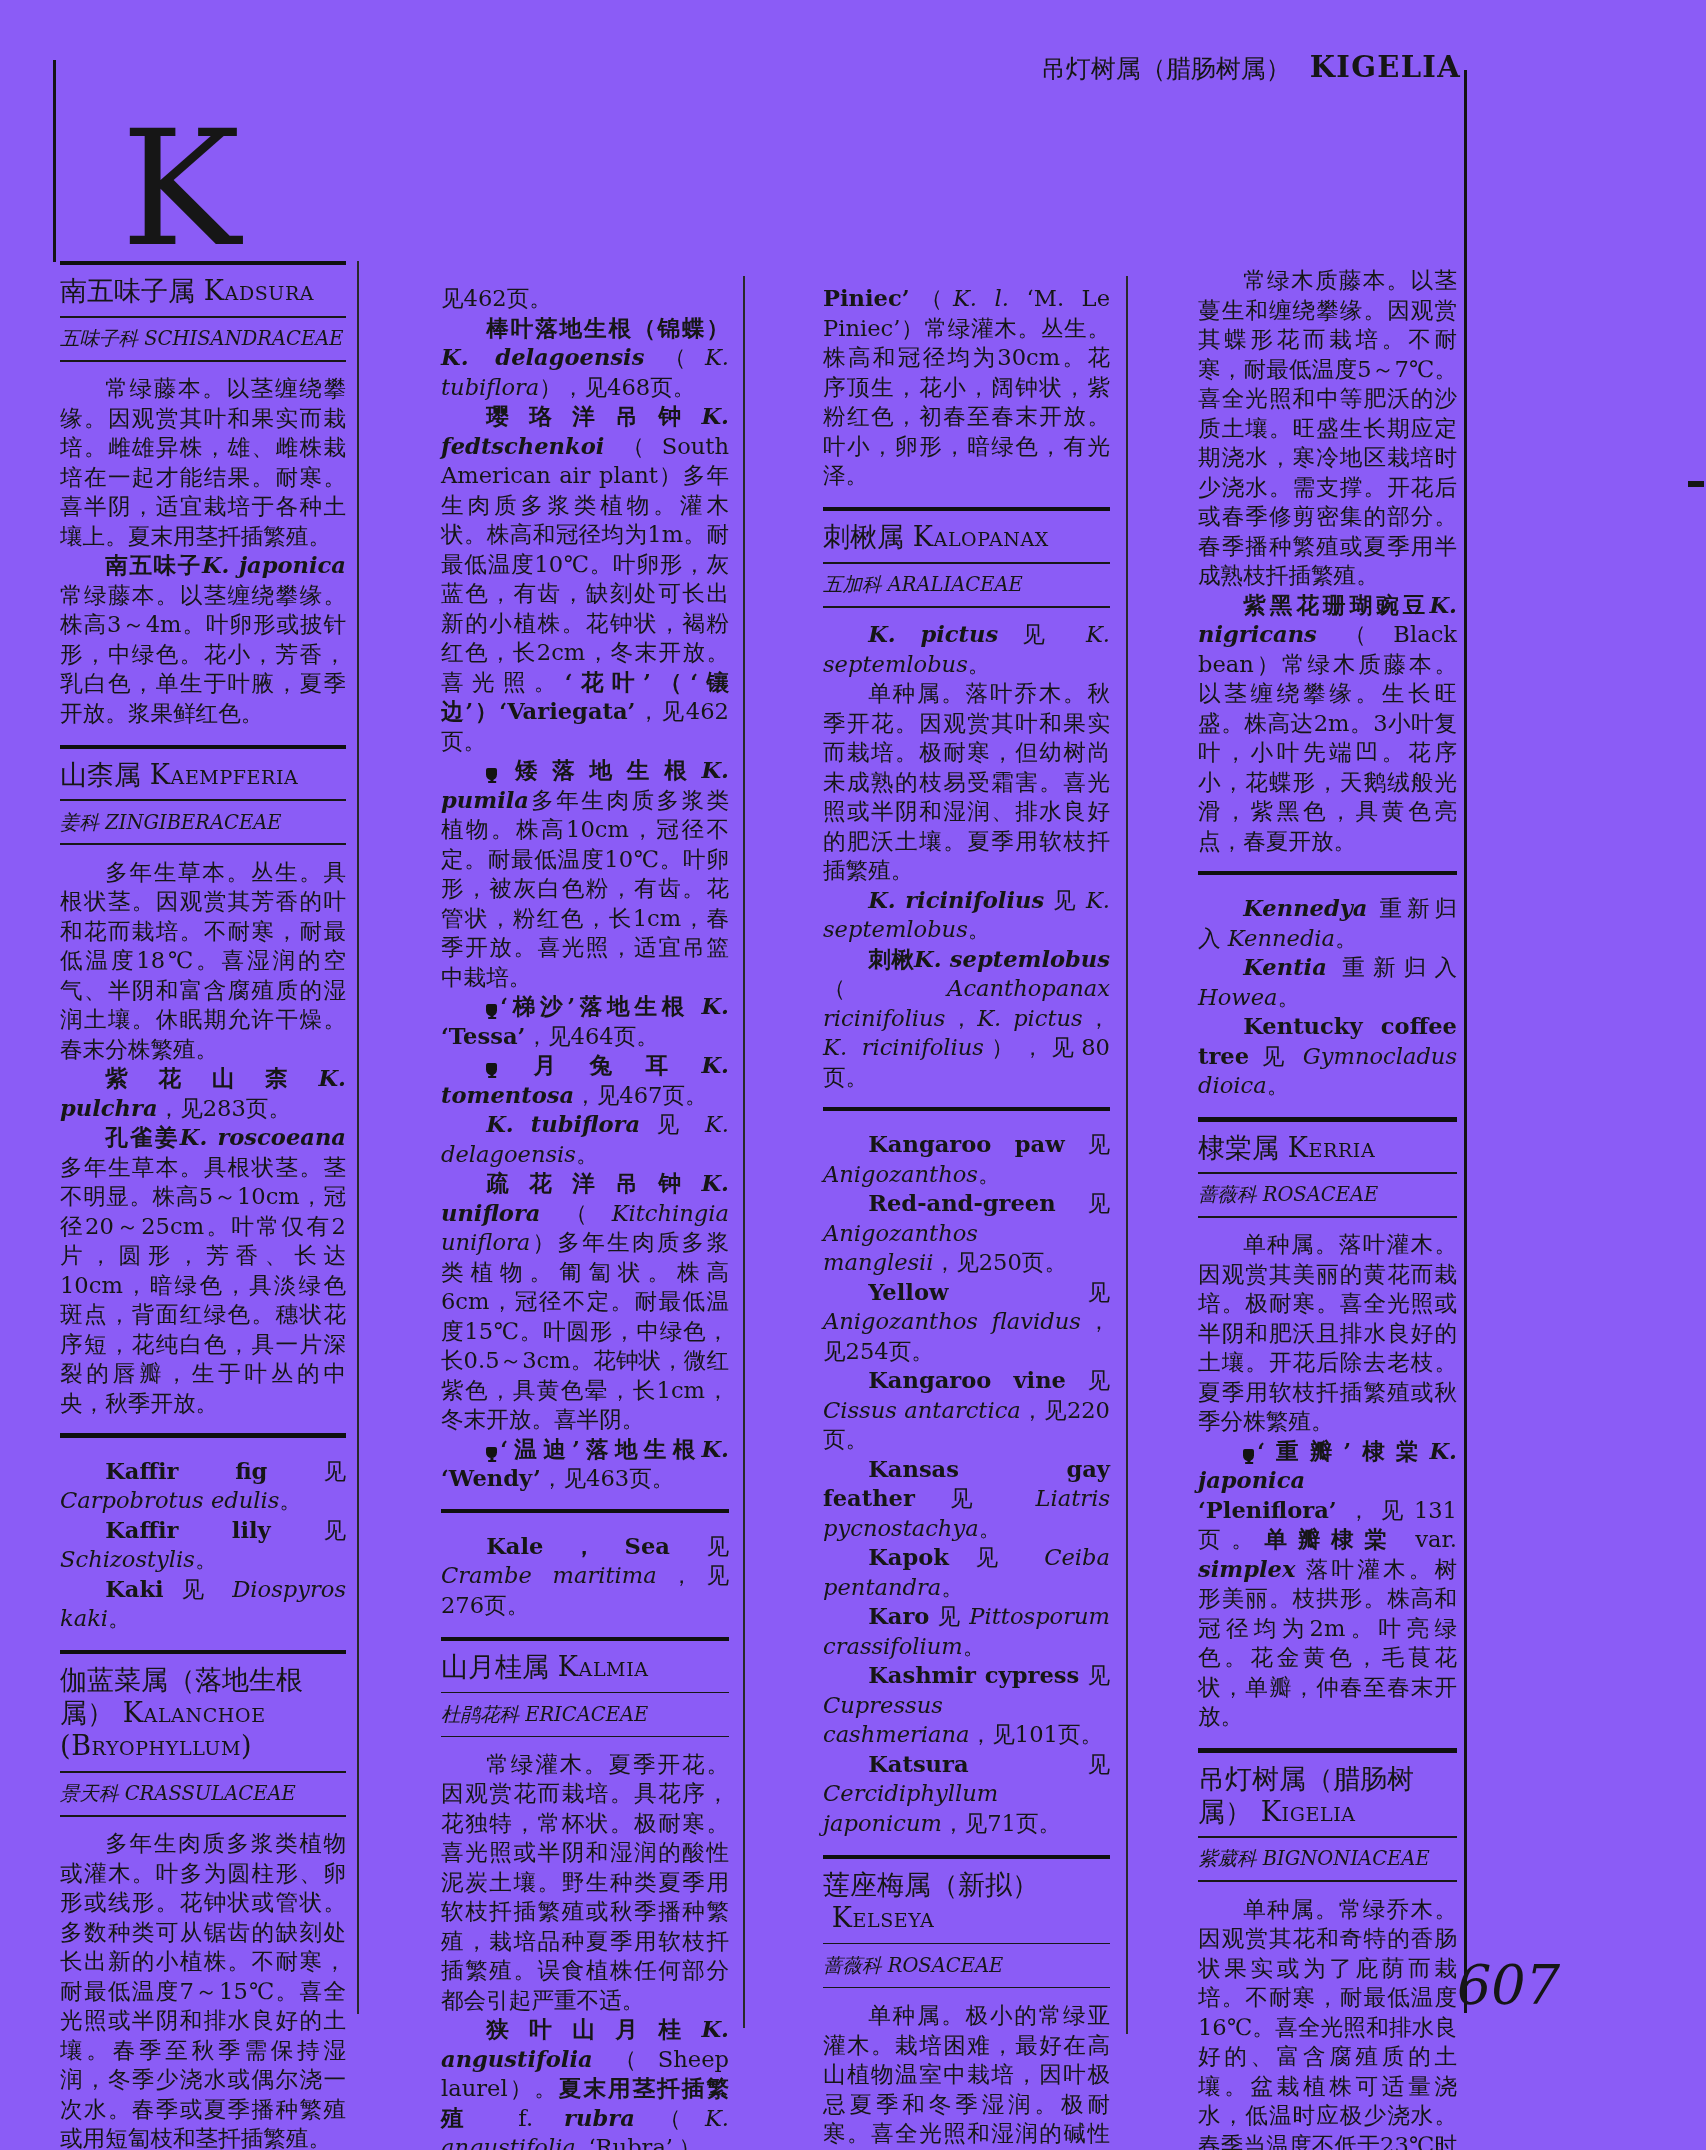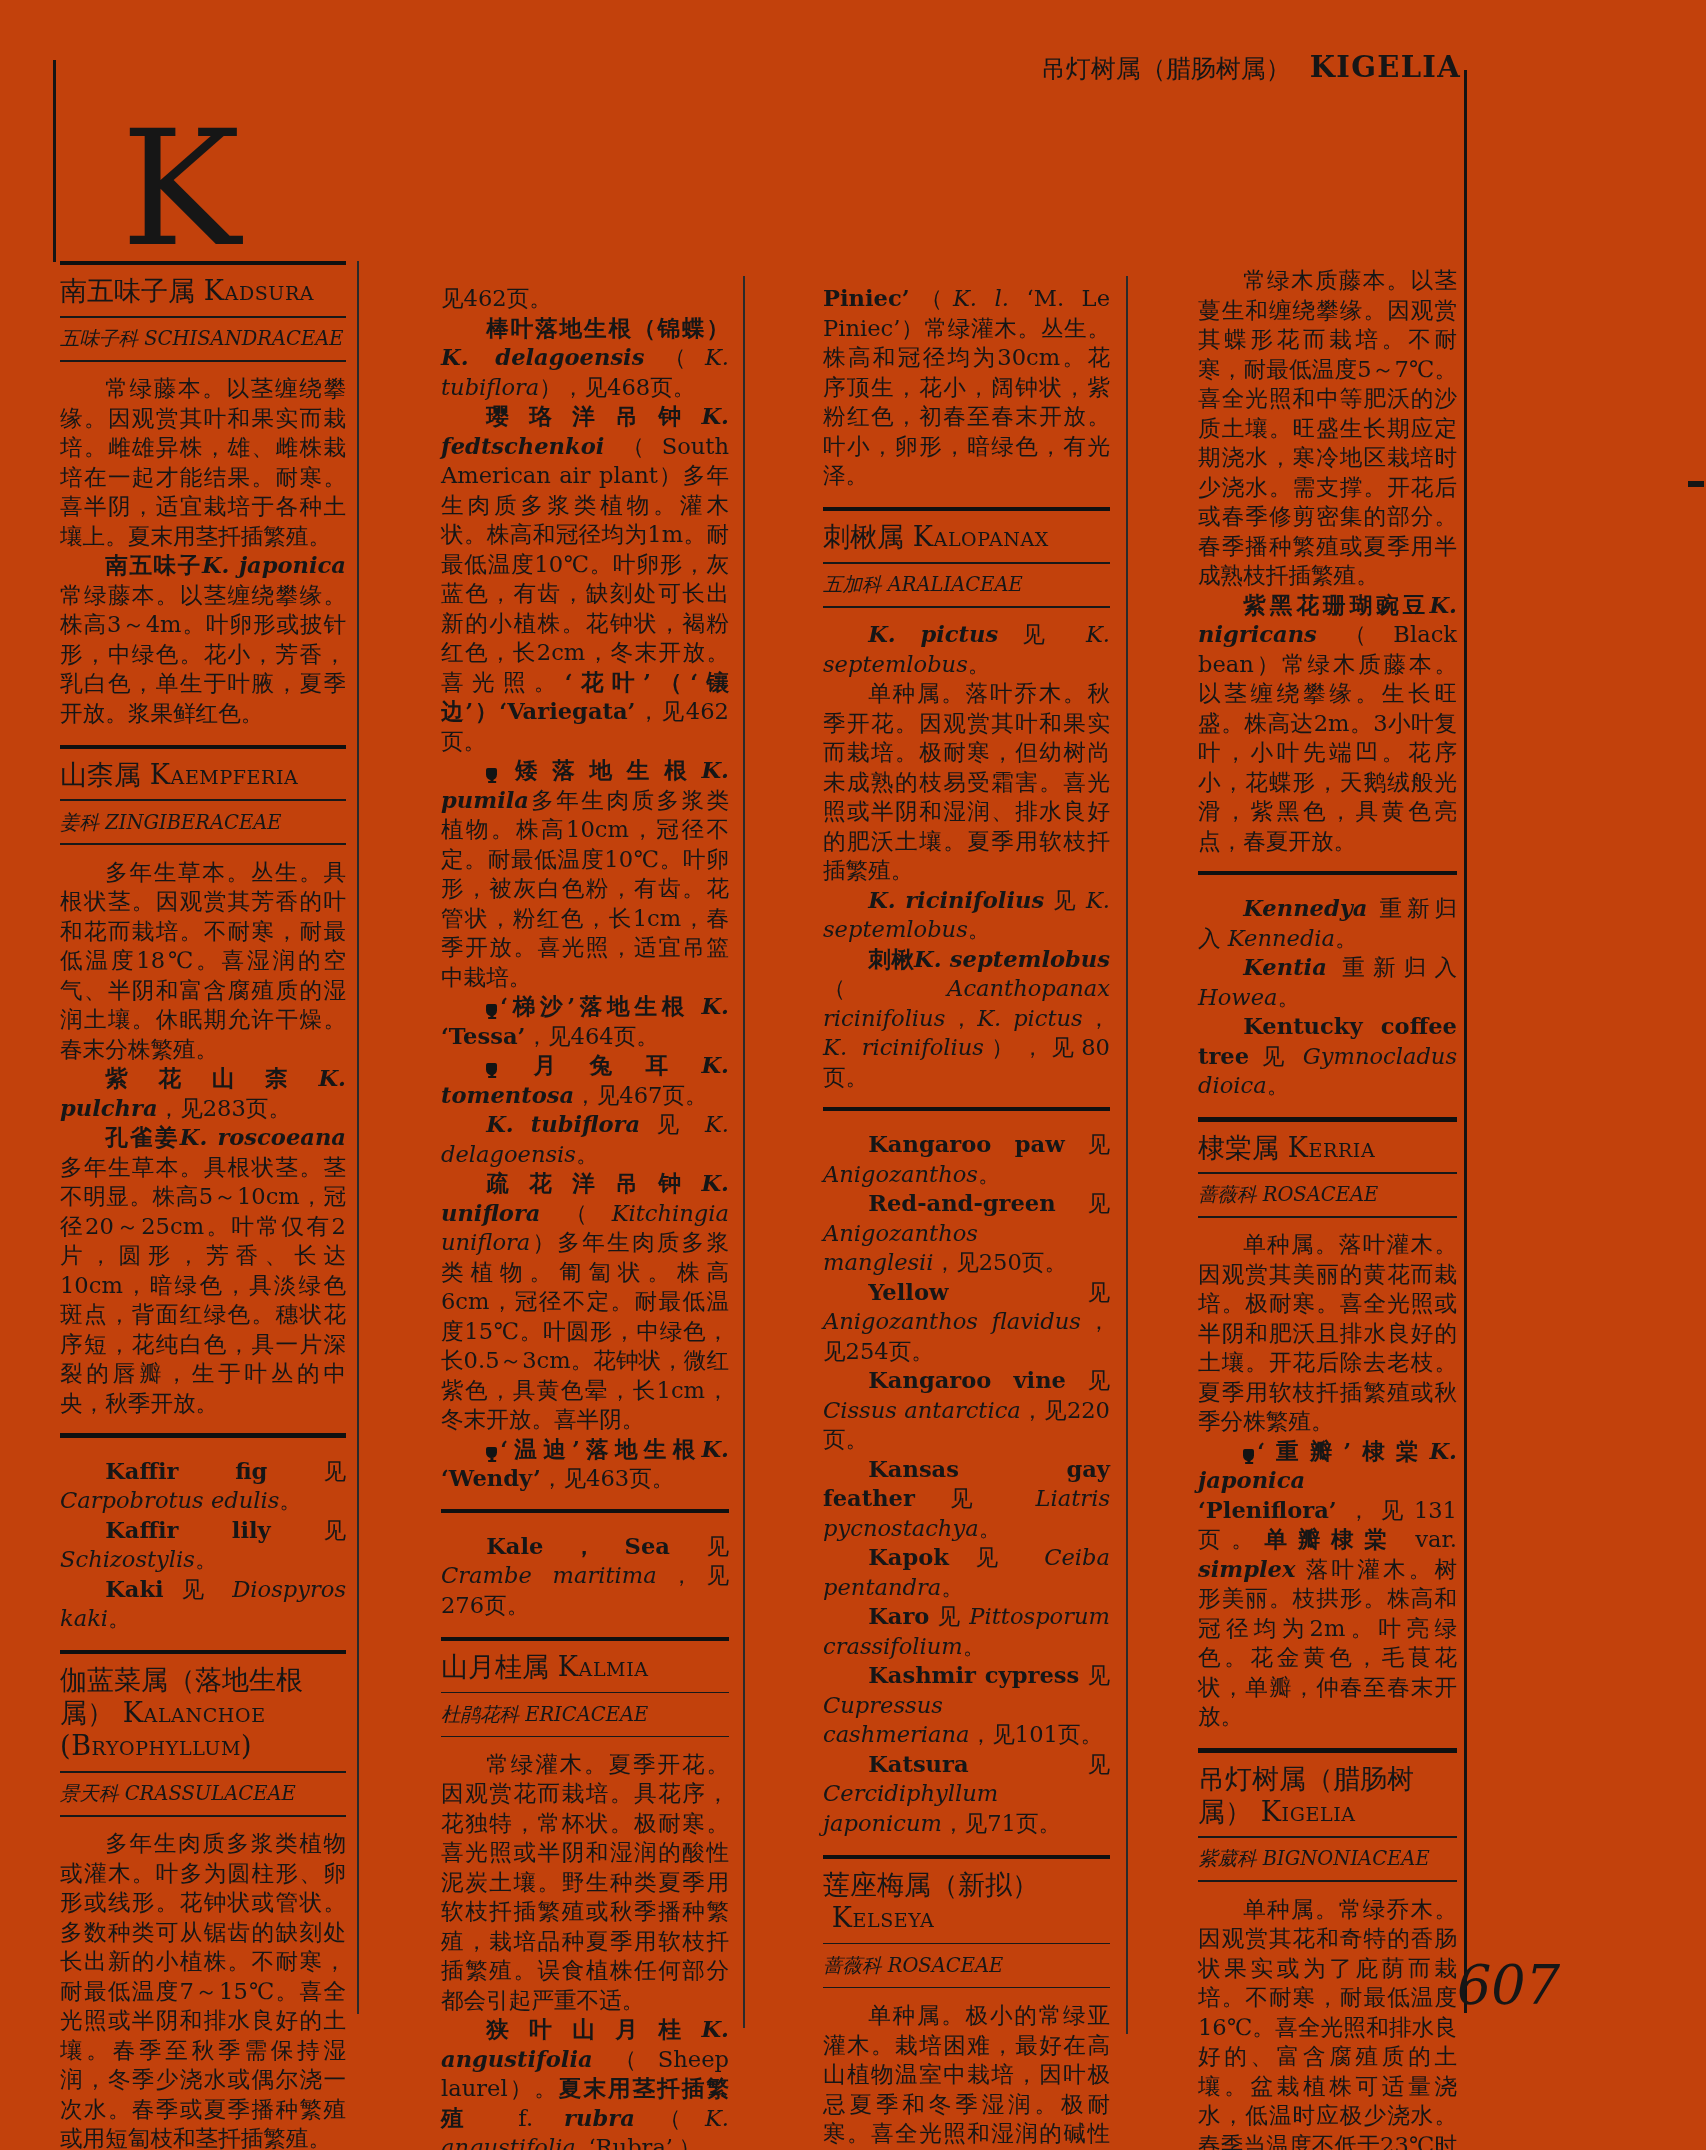--- a/index.html
+++ b/index.html
@@ -1,16 +1,16 @@
 <!DOCTYPE html>
 <html style="font-size:10px"><head>
 <meta charset="utf-8">
 <style>
   html,body{margin:0;padding:0;background:#8a8a8a;}
-  .page{position:relative;width:1706px;height:2151px;background:#c2410c;
+  .page{position:relative;width:1706px;height:2151px;background:#8b5cf6;
         font-family:"DejaVu Serif","Liberation Serif",serif;color:#161616;overflow:hidden;}
   .col{position:absolute;text-align:justify;font-size:22.6px;line-height:29.5px;}
   p.entry{margin:0;text-indent:2em;}
   p.entry.ni{text-indent:0;}
   .b{font-weight:bold;}
   .i{font-style:italic;}
   .sec{margin:16.3px 0 12.6px;}
   .sec:first-child{margin-top:0;}
   .r-thick{height:4.4px;background:#101010;margin:0 0 10px;}
   .xrule{height:4.4px;background:#101010;margin:15px 0 19px;}

